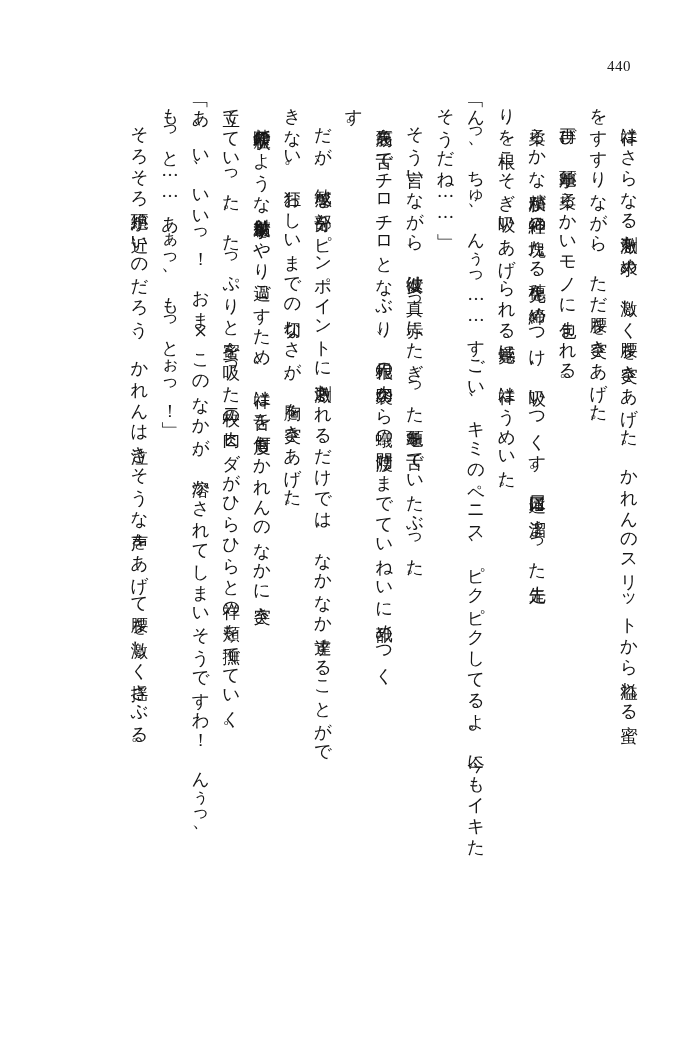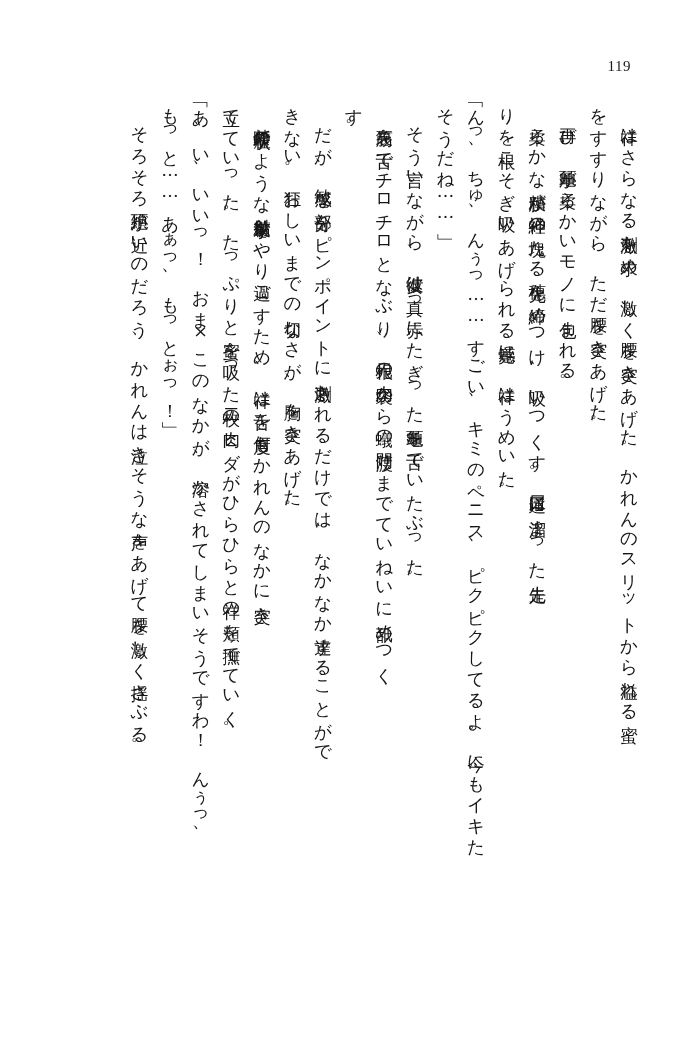--- a/index.html
+++ b/index.html
@@ -61,21 +61,21 @@
     direction: ltr;
     font-family: "DejaVu Serif", "Liberation Serif", serif;
     color: #161616;
   }
 </style>
 </head>
 <body>
 
 <div id="page">
 
-  <div id="page-number">119</div>
+  <div id="page-number">440</div>
 
   <div id="body-text">
     <div class="column">　祥はさらなる刺激を求め、激しく腰を突きあげた。かれんのスリットから溢れる蜜</div>
     <div class="column">をすすりながら、ただ腰を突きあげた。</div>
     <div class="column">　再び、亀頭が柔らかいモノに包まれる。</div>
     <div class="column">　柔らかな粘膜が神経の塊たる穂先を締めつけ、吸いつくす。尿道口に溜まった先走</div>
     <div class="column">りを根こそぎ吸いあげられる感覚に、祥はうめいた。</div>
     <div class="column">「んっ、ちゅ、んぅっ……すごい、キミのペニス、ピクピクしてるよ。今にもイキた</div>
     <div class="column">そうだね……」</div>
     <div class="column">　そう言いながら、彼女は真っ赤にたぎった亀頭を舌でいたぶった。</div>

